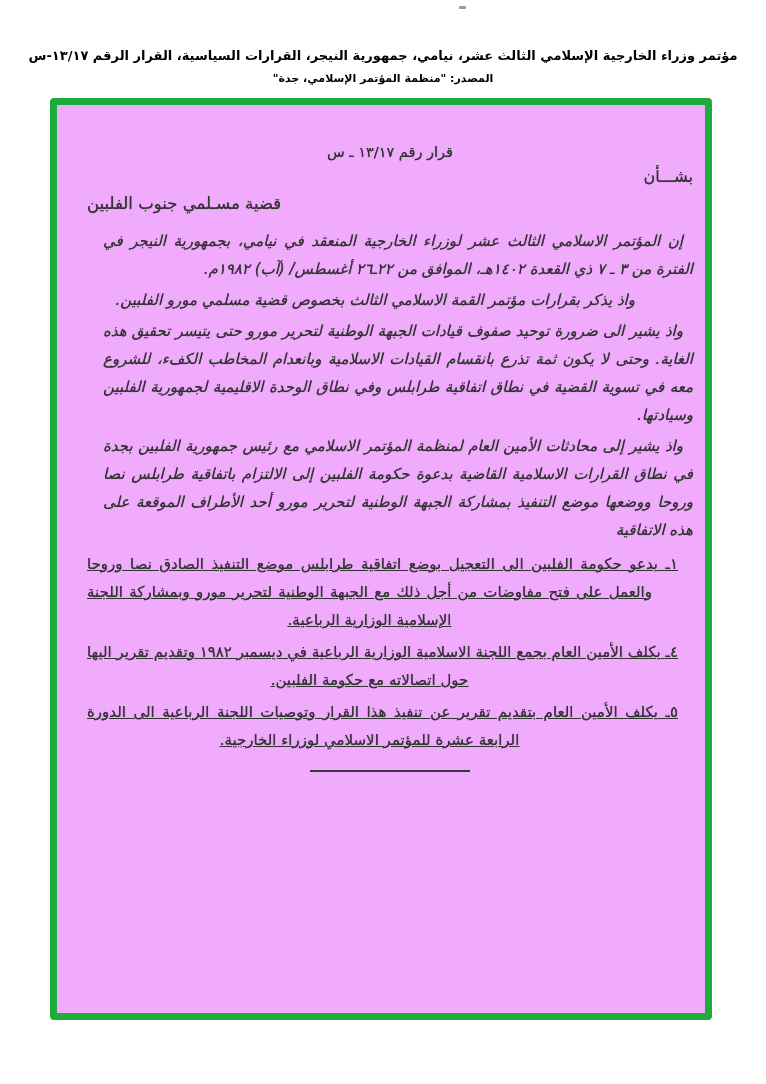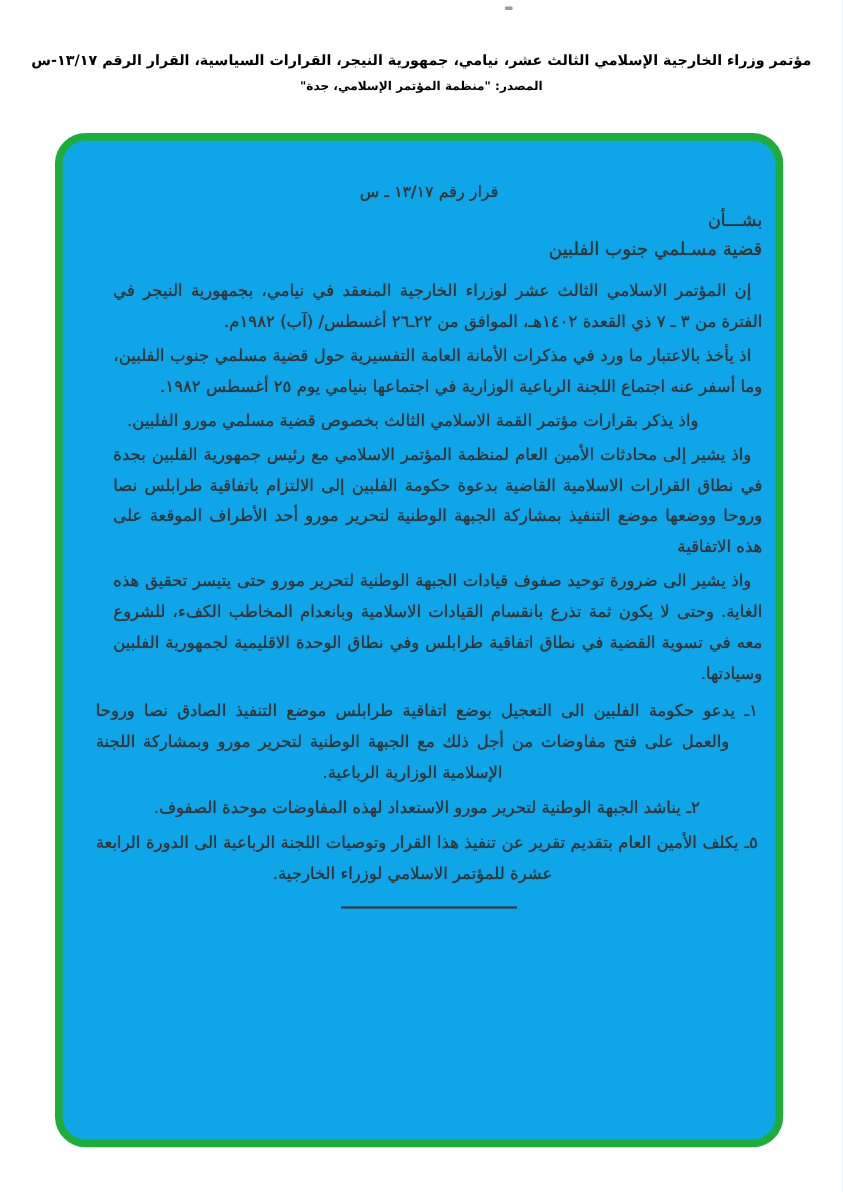--- a/index.html
+++ b/index.html
@@ -5,38 +5,38 @@
   html,body{margin:0;padding:0;background:#ffffff;}
   .page{
     position:relative;width:766px;height:1084px;background:#ffffff;overflow:hidden;
     font-family:"DejaVu Sans",sans-serif;
   }
   .artifact{position:absolute;left:459px;top:6px;width:7px;height:3px;background:#9a9a9a;border-radius:1px;}
   .header{position:absolute;top:47px;left:0;right:0;text-align:center;direction:rtl;color:#000;}
   .header .h1{font-size:13px;font-weight:bold;line-height:17px;letter-spacing:0;}
   .header .h2{font-size:11px;font-weight:bold;margin-top:8px;}
   .scan-box{
-    position:absolute;left:50px;top:121px;width:648px;height:908px;
-    border:7px solid #1ead3a;border-radius:28px;background:#0ea5e9;
+    position:absolute;left:50px;top:98px;width:648px;height:908px;
+    border:7px solid #1ead3a;border-radius:4px;background:#f0abfc;
   }
   .doc{
     position:absolute;top:0;left:0;right:0;bottom:0;
     direction:rtl;padding:36px 12px 0 30px;
     color:#333333;font-size:15px;line-height:28px;
     text-shadow:0 0 0.7px rgba(50,50,50,0.85);
   }
   .t1{text-align:center;font-size:14.5px;line-height:22px;margin-bottom:2px;}
   .t2{font-size:16px;line-height:24px;margin-bottom:2px;}
-  .t3{text-align:right;font-size:16.5px;line-height:26px;margin-bottom:10px;}
-  .para{margin:0 0 3px 16px;text-align:justify;text-indent:10px;}
+  .t3{text-align:left;font-size:16.5px;line-height:26px;margin-bottom:10px;}
+  .para{margin:0 0 3px 16px;text-align:justify;text-indent:10px;font-style:italic;}
   .para.indent-right{padding-right:58px;text-indent:0;}
   .items{margin-top:6px;}
   .item{
-    margin:0 4px 4px 0;padding-right:26px;text-indent:-26px;
-    text-align:justify;text-align-last:center;
+    margin:0 15px 4px 0;padding-right:26px;text-indent:-26px;
+    text-align:justify;text-align-last:center;text-decoration:underline;
   }
   .item .num{white-space:nowrap;}
   .end-rule{width:160px;height:2px;background:#3a3a3a;margin:16px auto 0;}
 </style>
 </head>
 <body>
 
 <div class="page">
 
   <div class="artifact"></div>
@@ -47,33 +47,32 @@
   </div>
 
   <div class="scan-box">
     <div class="doc">
 
       <div class="t1">قرار رقم ١٣/١٧ ـ س</div>
       <div class="t2">بشـــأن</div>
       <div class="t3">قضية مسـلمي جنوب الفلبين</div>
 
       <p class="para">إن المؤتمر الاسلامي الثالث عشر لوزراء الخارجية المنعقد في نيامي، بجمهورية النيجر في الفترة من ٣ ـ ٧ ذي القعدة ١٤٠٢هـ، الموافق من ٢٢ـ٢٦ أغسطس/ (آب) ١٩٨٢م.</p>
-      <p class="para">اذ يأخذ بالاعتبار ما ورد في مذكرات الأمانة العامة التفسيرية حول قضية مسلمي جنوب الفلبين، وما أسفر عنه اجتماع اللجنة الرباعية الوزارية في اجتماعها بنيامي يوم ٢٥ أغسطس ١٩٨٢.</p>
       <p class="para indent-right">واذ يذكر بقرارات مؤتمر القمة الاسلامي الثالث بخصوص قضية مسلمي مورو الفلبين.</p>
+      <p class="para">واذ يشير الى ضرورة توحيد صفوف قيادات الجبهة الوطنية لتحرير مورو حتى يتيسر تحقيق هذه الغاية. وحتى لا يكون ثمة تذرع بانقسام القيادات الاسلامية وبانعدام المخاطب الكفء، للشروع معه في تسوية القضية في نطاق اتفاقية طرابلس وفي نطاق الوحدة الاقليمية لجمهورية الفلبين وسيادتها.</p>
       <p class="para">واذ يشير إلى محادثات الأمين العام لمنظمة المؤتمر الاسلامي مع رئيس جمهورية الفلبين بجدة في نطاق القرارات الاسلامية القاضية بدعوة حكومة الفلبين إلى الالتزام باتفاقية طرابلس نصا وروحا ووضعها موضع التنفيذ بمشاركة الجبهة الوطنية لتحرير مورو أحد الأطراف الموقعة على هذه الاتفاقية</p>
-      <p class="para">واذ يشير الى ضرورة توحيد صفوف قيادات الجبهة الوطنية لتحرير مورو حتى يتيسر تحقيق هذه الغاية. وحتى لا يكون ثمة تذرع بانقسام القيادات الاسلامية وبانعدام المخاطب الكفء، للشروع معه في تسوية القضية في نطاق اتفاقية طرابلس وفي نطاق الوحدة الاقليمية لجمهورية الفلبين وسيادتها.</p>
 
       <div class="items">
         <div class="item">
           <span class="num">١ـ</span>
           <span>يدعو حكومة الفلبين الى التعجيل بوضع اتفاقية طرابلس موضع التنفيذ الصادق نصا وروحا والعمل على فتح مفاوضات من أجل ذلك مع الجبهة الوطنية لتحرير مورو وبمشاركة اللجنة الإسلامية الوزارية الرباعية.</span>
         </div>
         <div class="item">
-          <span class="num">٢ـ</span>
-          <span>يناشد الجبهة الوطنية لتحرير مورو الاستعداد لهذه المفاوضات موحدة الصفوف.</span>
+          <span class="num">٤ـ</span>
+          <span>يكلف الأمين العام بجمع اللجنة الاسلامية الوزارية الرباعية في ديسمبر ١٩٨٢ وتقديم تقرير اليها حول اتصالاته مع حكومة الفلبين.</span>
         </div>
         <div class="item">
           <span class="num">٥ـ</span>
           <span>يكلف الأمين العام بتقديم تقرير عن تنفيذ هذا القرار وتوصيات اللجنة الرباعية الى الدورة الرابعة عشرة للمؤتمر الاسلامي لوزراء الخارجية.</span>
         </div>
       </div>
 
       <div class="end-rule"></div>
 
     </div>

